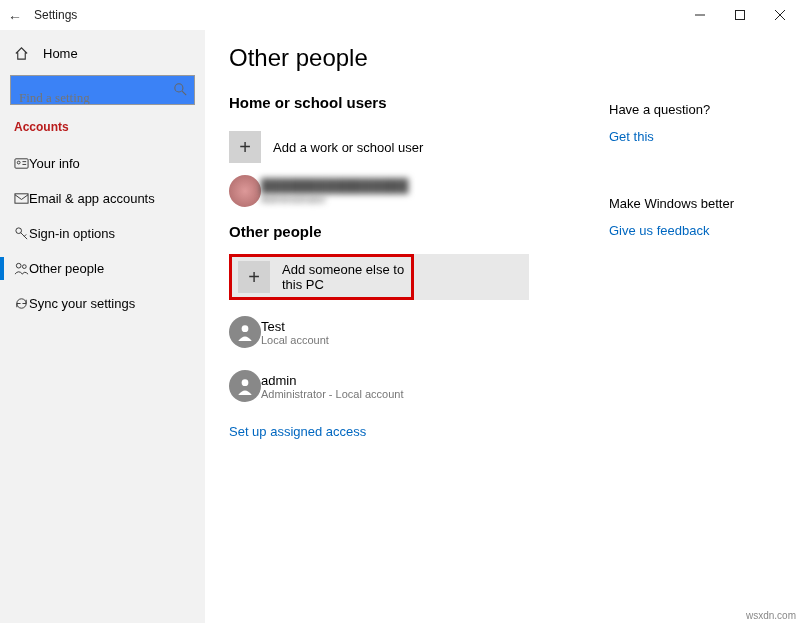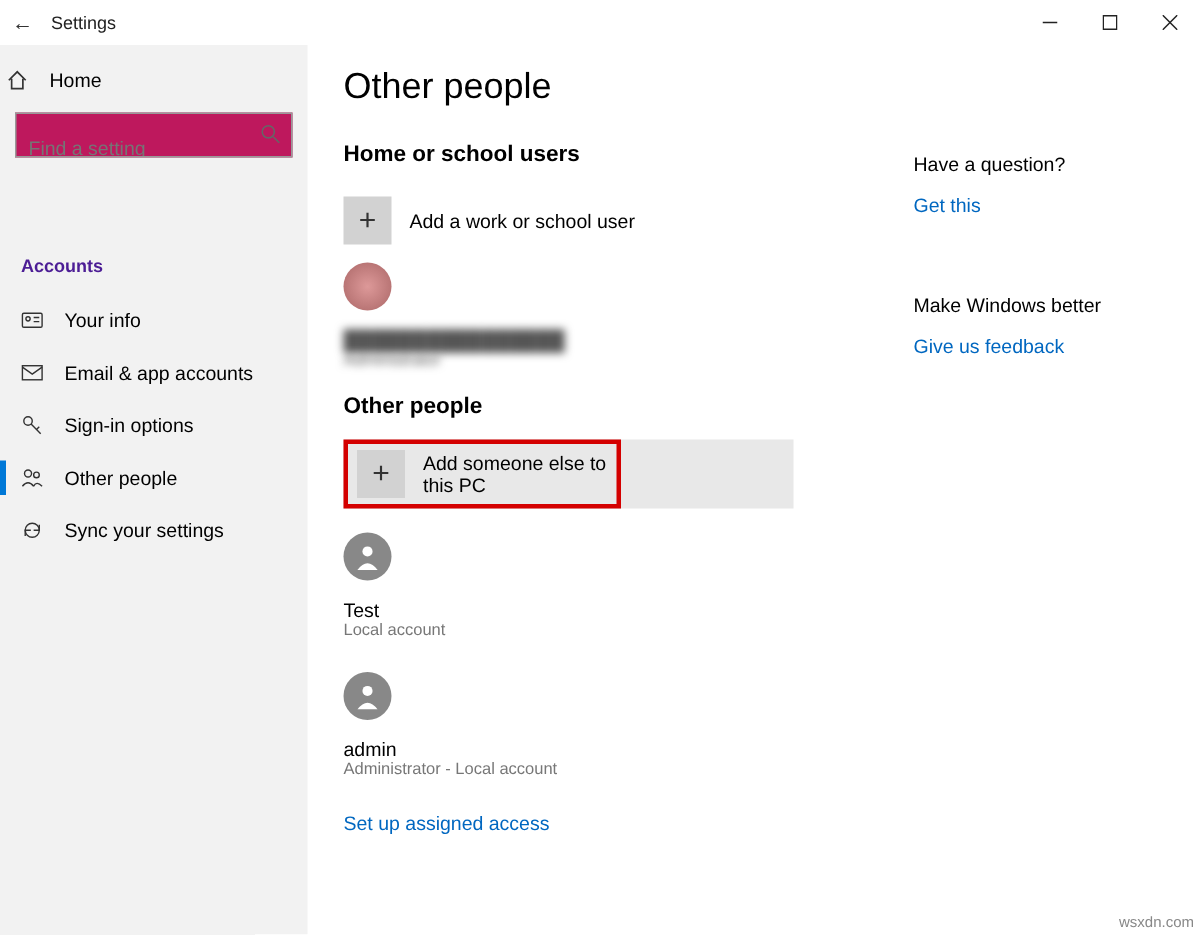--- a/index.html
+++ b/index.html
@@ -9,45 +9,45 @@
     .titlebar-left { display: flex; align-items: center; gap: 12px; }
     .titlebar-left .back { font-size: 14px; color: #333; cursor: pointer; }
     .titlebar-left .title { font-size: 12px; color: #222; text-align: right; }
     .winctrls { display: flex; }
     .winctrls div { width: 40px; height: 30px; display: flex; align-items: center; justify-content: center; font-size: 11px; cursor: pointer; }
     .winctrls svg { width: 10px; height: 10px; }
 
     .body { display: flex; height: calc(100% - 30px); }
 
     .sidebar { width: 205px; background: #f2f2f2; padding: 8px 0 0 0; display: flex; flex-direction: column; }
-    .home-row { display: flex; align-items: center; gap: 14px; padding: 8px 4px; font-size: 13px; cursor: pointer; }
+    .home-row { display: flex; align-items: center; gap: 14px; padding: 8px 14px; font-size: 13px; cursor: pointer; }
     .home-row svg { width: 15px; height: 15px; }
     .search-wrap { padding: 6px 10px 14px 10px; }
-    .search { width: 100%; height: 30px; border: 1px solid #999; background: #be185d; font-size: 13px; padding: 16px 26px 0 8px; }
+    .search { width: 100%; height: 30px; border: 1px solid #999; background: #3b82f6; font-size: 13px; padding: 16px 26px 0 8px; font-family: Liberation Serif, serif; }
     .search-wrap { position: relative; }
     .search-icon { position: absolute; right: 18px; top: 14px; }
-    .section-label { font-size: 12px; font-weight: 600; color: #4c1d95; padding: 0 14px 12px 14px; margin-top: 48px; }
+    .section-label { font-size: 12px; font-weight: 600; color: #b91c1c; padding: 0 14px 12px 14px; }
     .nav { display: flex; flex-direction: column; }
-    .nav-item { display: flex; align-items: center; gap: 14px; padding: 10px 14px; font-size: 13px; cursor: pointer; position: relative; }
+    .nav-item { display: flex; align-items: center; padding: 10px 14px; font-size: 13px; cursor: pointer; position: relative; }
     .nav-item svg { width: 15px; height: 15px; flex-shrink: 0; }
     .nav-item.active::before { content: ""; position: absolute; left: 0; top: 6px; bottom: 6px; width: 4px; background: #0078d7; }
 
     .main { flex: 1; padding: 14px 0 0 24px; display: flex; }
     .content { width: 380px; }
     .aside { width: 170px; padding-top: 58px; }
 
     h1 { font-size: 24px; font-weight: 400; margin-bottom: 22px; }
     h2 { font-size: 15px; font-weight: 600; margin-bottom: 14px; margin-top: 6px; }
 
     .row { display: flex; align-items: center; gap: 12px; padding: 6px 0; cursor: pointer; }
     .plus-box { width: 32px; height: 32px; background: #d2d2d2; display: flex; align-items: center; justify-content: center; font-size: 20px; color: #333; flex-shrink: 0; }
     .row-text { font-size: 13px; }
     .row-sub { font-size: 11px; color: #777; }
 
-    .user-row { display: flex; gap: 12px; padding: 6px 0; margin-bottom: 10px; flex-direction: column; }
+    .user-row { display: flex; align-items: center; padding: 6px 0; margin-bottom: 10px; }
     .avatar { width: 32px; height: 32px; border-radius: 50%; background: #888; display: flex; align-items: center; justify-content: center; flex-shrink: 0; }
     .avatar svg { width: 18px; height: 18px; fill: #fff; }
     .avatar.photo { background: radial-gradient(circle, #d99 0%, #a66 100%); }
 
     .highlight { border: 3px solid #d40000; width: 185px; height: 46px; display: flex; align-items: center; padding-left: 6px; margin-bottom: 10px; background: #e8e8e8; }
     .other-block { background: #e8e8e8; width: 300px; padding: 0; margin-bottom: 10px; }
 
     .link { color: #0067c0; font-size: 13px; cursor: pointer; margin-top: 6px; display: inline-block; }
 
     .aside h3 { font-size: 13px; font-weight: 400; margin-bottom: 6px; }

